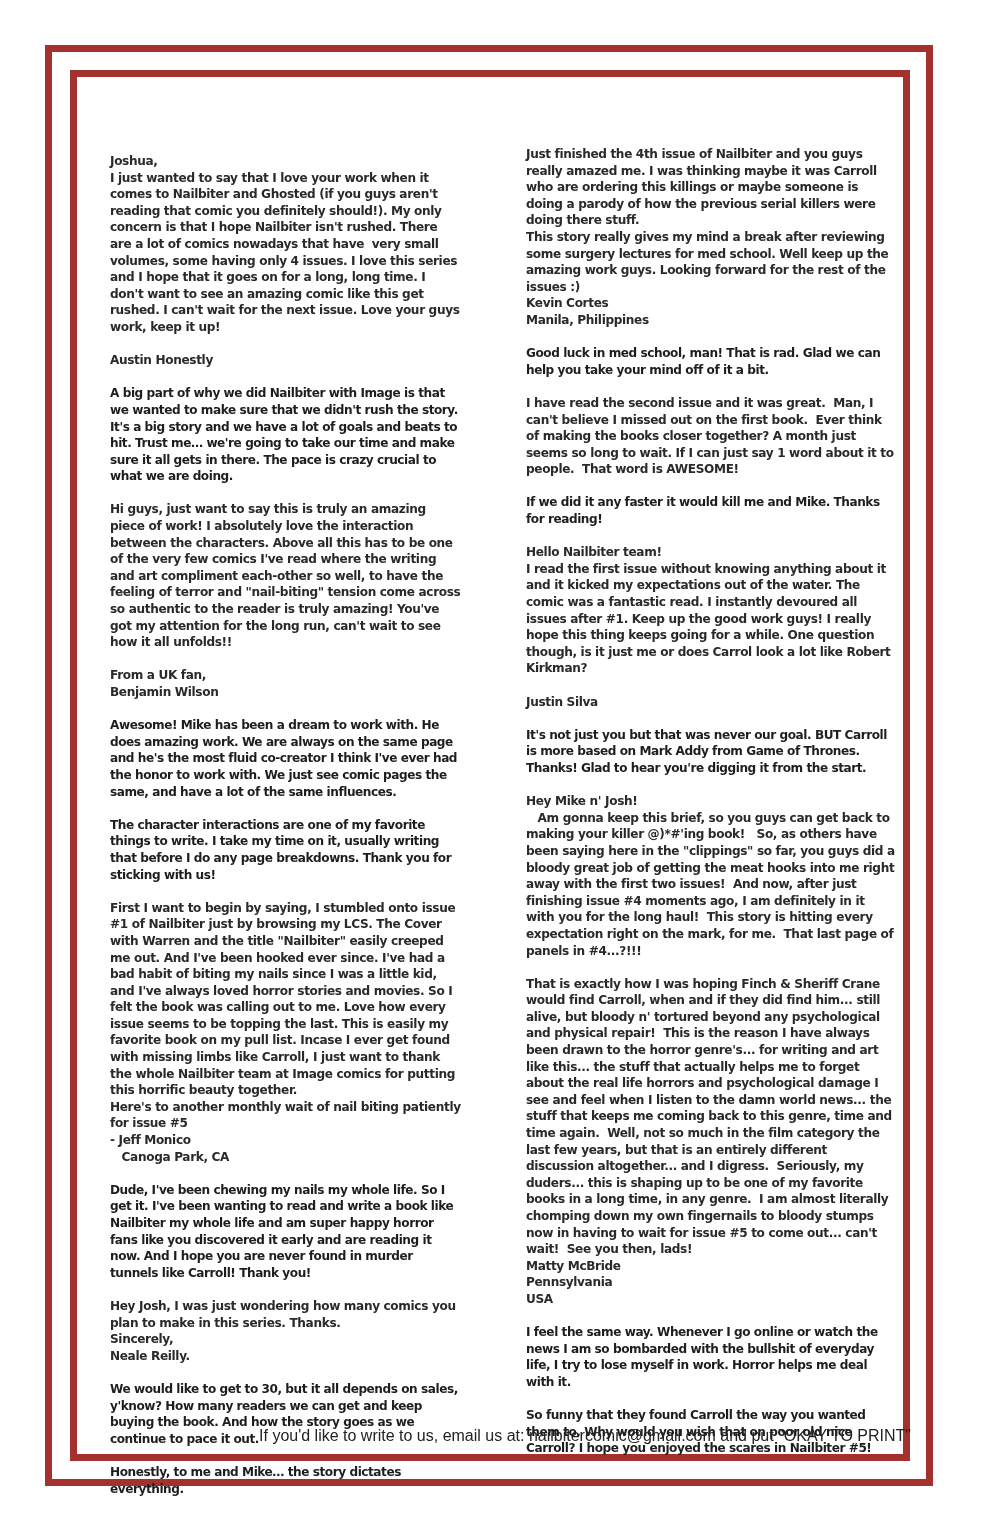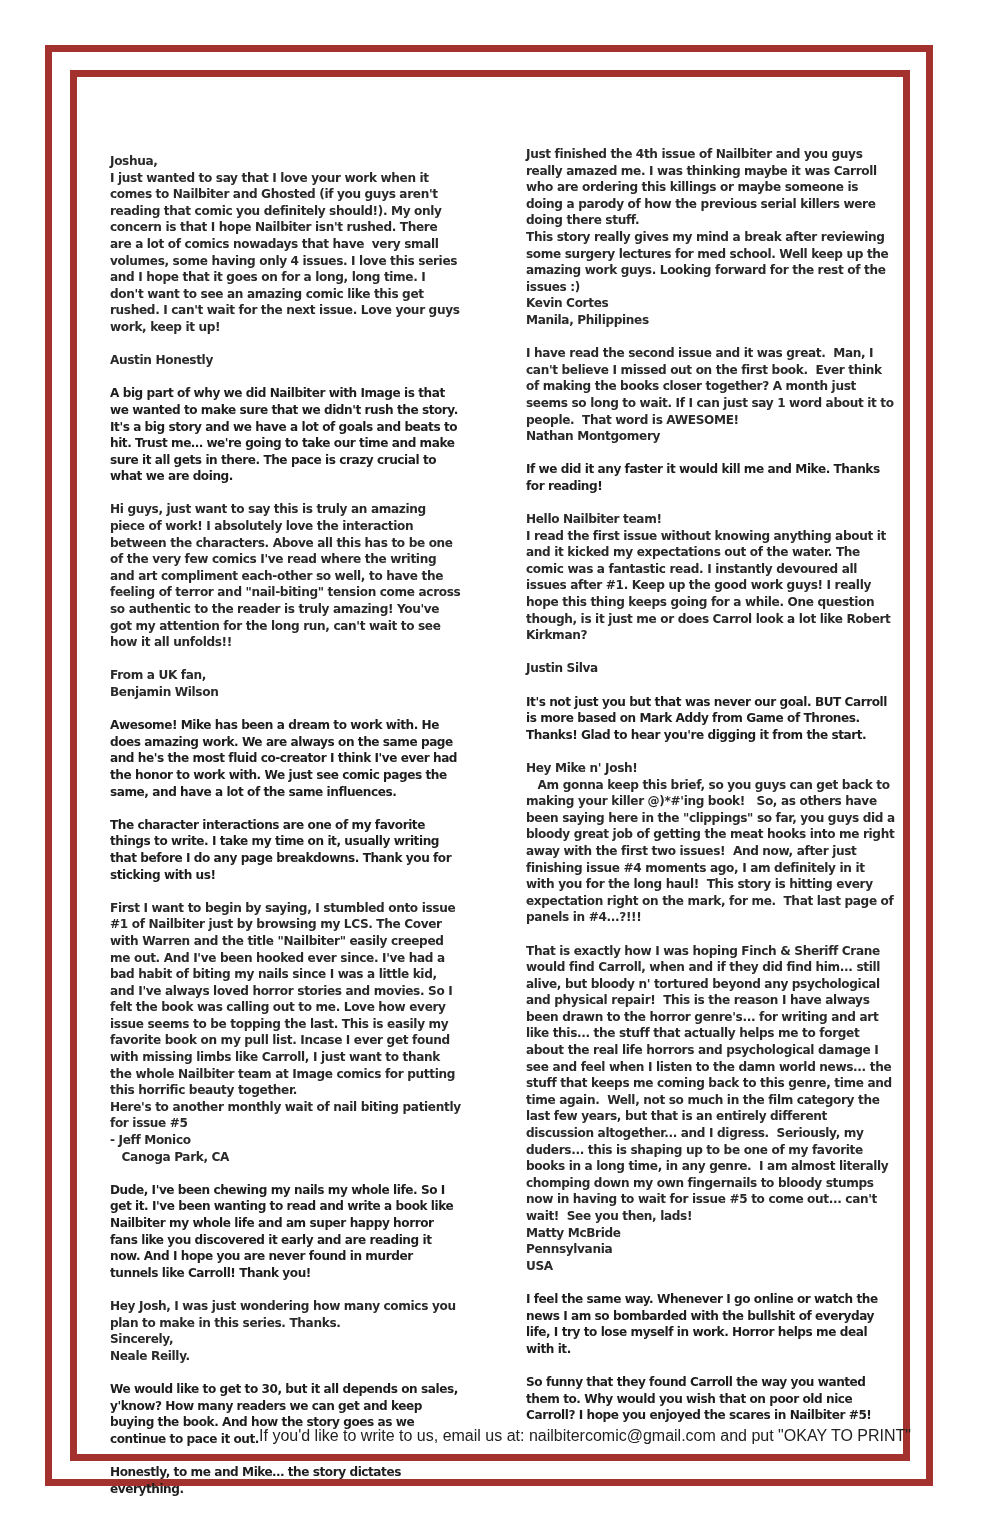--- a/index.html
+++ b/index.html
@@ -29,21 +29,22 @@
     <div class="blk bold"><span class="ln">Awesome! Mike has been a dream to work with. He does amazing work. We are always on the same page and he's the most fluid co-creator I think I've ever had the honor to work with. We just see comic pages the same, and have a lot of the same influences.</span></div>
     <div class="blk bold"><span class="ln">The character interactions are one of my favorite things to write. I take my time on it, usually writing that before I do any page breakdowns. Thank you for sticking with us!</span></div>
     <div class="blk"><span class="ln">First I want to begin by saying, I stumbled onto issue #1 of Nailbiter just by browsing my LCS. The Cover with Warren and the title "Nailbiter" easily creeped me out. And I've been hooked ever since. I've had a bad habit of biting my nails since I was a little kid, and I've always loved horror stories and movies. So I felt the book was calling out to me. Love how every issue seems to be topping the last. This is easily my favorite book on my pull list. Incase I ever get found with missing limbs like Carroll, I just want to thank the whole Nailbiter team at Image comics for putting this horrific beauty together.</span><span class="ln">Here's to another monthly wait of nail biting patiently for issue #5</span><span class="ln">- Jeff Monico</span><span class="ln">   Canoga Park, CA</span></div>
     <div class="blk bold"><span class="ln">Dude, I've been chewing my nails my whole life. So I get it. I've been wanting to read and write a book like Nailbiter my whole life and am super happy horror fans like you discovered it early and are reading it now. And I hope you are never found in murder tunnels like Carroll! Thank you!</span></div>
     <div class="blk"><span class="ln">Hey Josh, I was just wondering how many comics you plan to make in this series. Thanks.</span><span class="ln">Sincerely,</span><span class="ln">Neale Reilly.</span></div>
     <div class="blk bold"><span class="ln">We would like to get to 30, but it all depends on sales, y'know? How many readers we can get and keep buying the book. And how the story goes as we continue to pace it out.</span></div>
     <div class="blk bold"><span class="ln">Honestly, to me and Mike… the story dictates everything.</span></div>
   </div>
 <div class="col col-right" id="col-right">
     <div class="blk"><span class="ln">Just finished the 4th issue of Nailbiter and you guys really amazed me. I was thinking maybe it was Carroll who are ordering this killings or maybe someone is doing a parody of how the previous serial killers were doing there stuff.</span><span class="ln">This story really gives my mind a break after reviewing some surgery lectures for med school. Well keep up the amazing work guys. Looking forward for the rest of the issues :)</span><span class="ln">Kevin Cortes</span><span class="ln">Manila, Philippines</span></div>
-    <div class="blk"><span class="ln">I have read the second issue and it was great.  Man, I can't believe I missed out on the first book.  Ever think of making the books closer together? A month just seems so long to wait. If I can just say 1 word about it to people.  That word is AWESOME!</span><span class="ln">Nathan Montgomery</span></div>
+    <div class="blk bold"><span class="ln">Good luck in med school, man! That is rad. Glad we can help you take your mind off of it a bit.</span></div>
+    <div class="blk"><span class="ln">I have read the second issue and it was great.  Man, I can't believe I missed out on the first book.  Ever think of making the books closer together? A month just seems so long to wait. If I can just say 1 word about it to people.  That word is AWESOME!</span></div>
     <div class="blk bold"><span class="ln">If we did it any faster it would kill me and Mike. Thanks for reading!</span></div>
     <div class="blk"><span class="ln">Hello Nailbiter team!</span><span class="ln">I read the first issue without knowing anything about it and it kicked my expectations out of the water. The comic was a fantastic read. I instantly devoured all issues after #1. Keep up the good work guys! I really hope this thing keeps going for a while. One question though, is it just me or does Carrol look a lot like Robert Kirkman?</span></div>
     <div class="blk"><span class="ln">Justin Silva</span></div>
     <div class="blk bold"><span class="ln">It's not just you but that was never our goal. BUT Carroll is more based on Mark Addy from Game of Thrones.  Thanks! Glad to hear you're digging it from the start.</span></div>
     <div class="blk"><span class="ln">Hey Mike n' Josh!</span><span class="ln">   Am gonna keep this brief, so you guys can get back to making your killer @)*#'ing book!   So, as others have been saying here in the "clippings" so far, you guys did a bloody great job of getting the meat hooks into me right away with the first two issues!  And now, after just finishing issue #4 moments ago, I am definitely in it with you for the long haul!  This story is hitting every expectation right on the mark, for me.  That last page of panels in #4...?!!!</span></div>
     <div class="blk"><span class="ln">That is exactly how I was hoping Finch &amp; Sheriff Crane would find Carroll, when and if they did find him... still alive, but bloody n' tortured beyond any psychological and physical repair!  This is the reason I have always been drawn to the horror genre's... for writing and art like this... the stuff that actually helps me to forget about the real life horrors and psychological damage I see and feel when I listen to the damn world news... the stuff that keeps me coming back to this genre, time and time again.  Well, not so much in the film category the last few years, but that is an entirely different discussion altogether... and I digress.  Seriously, my duders... this is shaping up to be one of my favorite books in a long time, in any genre.  I am almost literally chomping down my own fingernails to bloody stumps now in having to wait for issue #5 to come out... can't wait!  See you then, lads!</span><span class="ln">Matty McBride</span><span class="ln">Pennsylvania</span><span class="ln">USA</span></div>
     <div class="blk bold"><span class="ln">I feel the same way. Whenever I go online or watch the news I am so bombarded with the bullshit of everyday life, I try to lose myself in work. Horror helps me deal with it.</span></div>
     <div class="blk bold"><span class="ln">So funny that they found Carroll the way you wanted them to. Why would you wish that on poor old nice Carroll? I hope you enjoyed the scares in Nailbiter #5!</span></div>
   </div>
 

